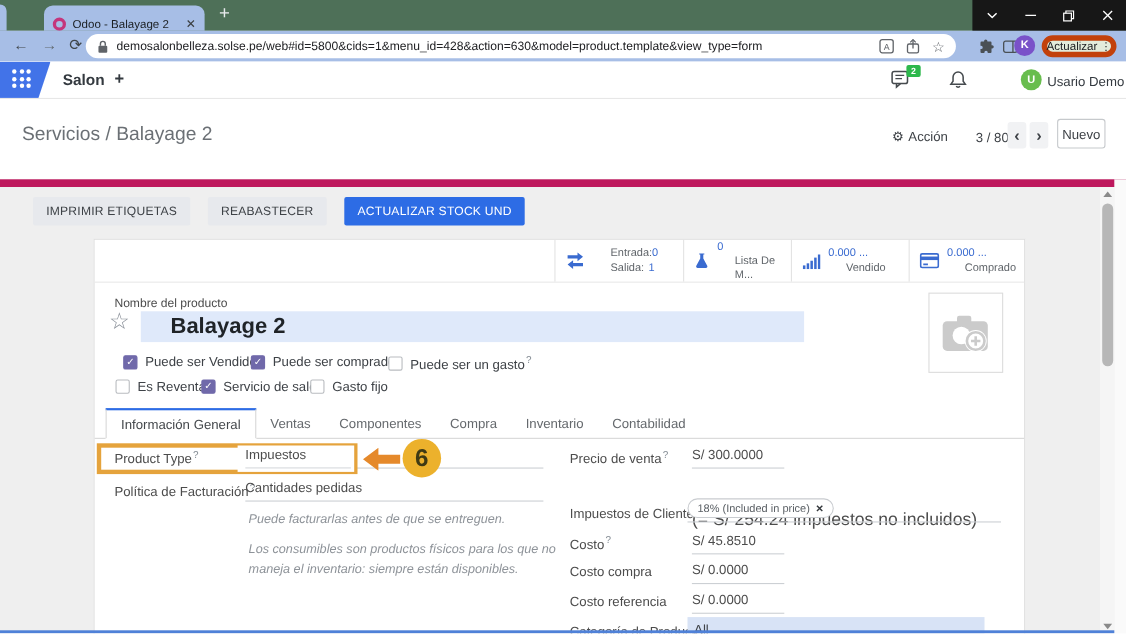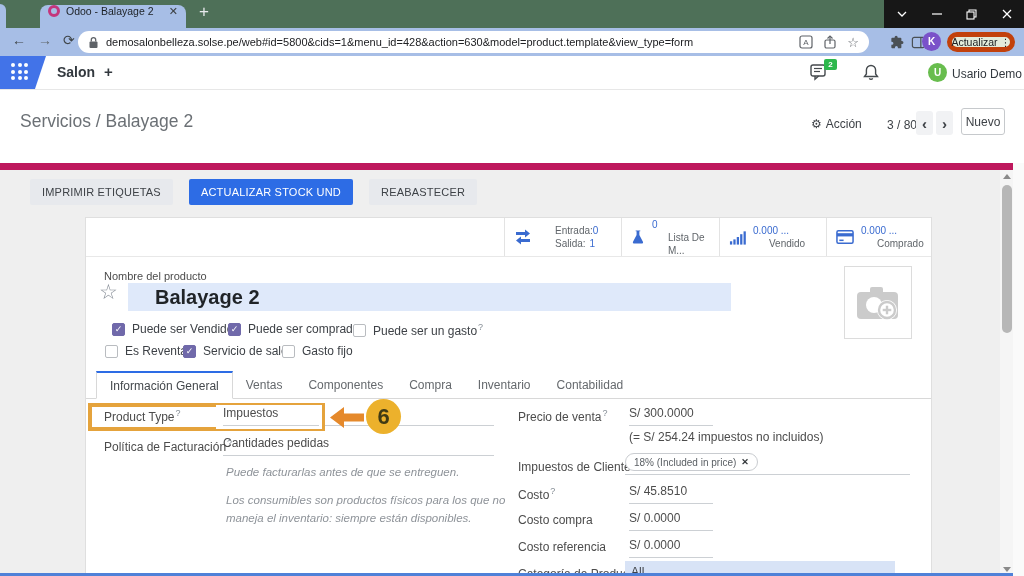--- a/index.html
+++ b/index.html
@@ -1,21 +1,21 @@
 <!DOCTYPE html>
 <html><head>
 <meta charset="utf-8">
 <style>
   html,body{margin:0;padding:0;}
   .screen{position:relative;width:1024px;height:576px;background:#fff;font-family:"Liberation Sans",sans-serif;overflow:hidden;}
 
   
   .tabbar{position:absolute;left:0;top:0;width:1024px;height:28px;background:#4e7058;}
   .tab-sliver{position:absolute;left:0;top:4px;width:6px;height:24px;background:#a7bee6;border-radius:0 6px 0 0;}
-  .tab{position:absolute;left:40px;top:5px;width:146px;height:23px;background:#a7bee6;border-radius:8px 8px 0 0;display:flex;align-items:flex-start;padding:0 8px;box-sizing:border-box;}
+  .tab{position:absolute;left:40px;top:5px;width:146px;height:23px;background:#a7bee6;border-radius:8px 8px 0 0;display:flex;align-items:flex-end;padding:0 8px;box-sizing:border-box;}
   .favicon{width:12px;height:12px;border:3px solid #c4367c;border-radius:50%;box-sizing:border-box;flex:none;}
   .tab-title{font-size:10.5px;color:#1c2024;margin-left:6px;flex:1;white-space:nowrap;overflow:hidden;}
   .tab-close{font-size:11px;color:#3c4043;margin-left:4px;cursor:default;}
   .newtab{position:absolute;left:199px;top:2px;color:#e8eaed;font-size:17px;}
   .win-controls{position:absolute;right:0;top:0;width:140px;height:28px;background:#171717;display:flex;}
   .wc{flex:1;display:flex;align-items:center;justify-content:center;}
 
   
   .toolbar{position:absolute;left:0;top:28px;width:1024px;height:28px;background:#a7bee6;}
   .nav-ic{position:absolute;top:4px;font-size:14px;color:#3f4549;}
@@ -75,21 +75,21 @@
   .cb.checked{background:#7069aa;border-color:#7069aa;}
   .q{font-size:9px;color:#848c94;margin-left:1px;}
 
   .tabsline{position:absolute;left:0;top:180px;width:845px;height:1px;background:#d8d8d8;}
   .tabsrow{position:absolute;left:10px;top:153px;height:28px;display:flex;z-index:2;}
   .tabitem{padding:0 13px;font-size:12px;color:#65696d;display:flex;align-items:center;}
   .tabitem.active{color:#44484c;background:#fff;border:1px solid #d8d8d8;border-bottom:1px solid #fff;border-top:2px solid #2d6ce5;box-sizing:border-box;}
 
   .flabel{position:absolute;font-size:12px;color:#4c4c4c;white-space:nowrap;}
   .finput{position:absolute;font-size:12px;color:#4c4c4c;border-bottom:1px solid #ccd0d4;padding-bottom:5px;white-space:nowrap;}
-  .fnote{position:absolute;font-size:12px;color:#4c4c4c;white-space:nowrap;}
+  .fnote{position:absolute;font-size:16px;color:#4c4c4c;white-space:nowrap;margin-top:34px;}
   .help{position:absolute;left:140px;top:246px;width:288px;font-size:11.5px;font-style:italic;color:#8e9399;line-height:1.5;}
   .help p{margin:0 0 11px 0;}
   .tagpill{position:absolute;left:539px;top:235px;height:18px;border:1px solid #c9ccd0;border-radius:10px;display:flex;align-items:center;gap:5px;padding:0 8px;font-size:10px;color:#5b6065;background:#fff;box-sizing:border-box;}
   .tag-x{font-size:9px;font-weight:bold;color:#33373b;}
   .tax-uline{position:absolute;left:539px;top:256px;width:285px;height:1px;background:#ccd0d4;}
   .allbox{position:absolute;left:539px;top:343px;width:270px;height:21px;background:#d8e3f6;display:flex;align-items:center;font-size:12px;color:#3e4247;padding-left:6px;box-sizing:border-box;}
 
   
   .ann-box{position:absolute;left:88px;top:233px;width:237px;height:28px;border:4px solid #e5a33c;box-sizing:border-box;z-index:10;}
   .ann-inner{position:absolute;left:216px;top:235px;width:106px;height:24px;border:3px solid #ffffff;box-sizing:border-box;z-index:11;}
@@ -234,22 +234,22 @@
       <span class="pgbtn">‹</span>
       <span class="pgbtn">›</span>
     </div>
     <div class="nuevo">Nuevo</div>
   </div>
 
   <div class="content">
 
     <div class="btnrow">
       <div class="btn-flat">IMPRIMIR ETIQUETAS</div>
+      <div class="btn-flat">REABASTECER</div>
       <div class="btn-flat btn-primary">ACTUALIZAR STOCK UND</div>
-      <div class="btn-flat">REABASTECER</div>
     </div>
 
     <div class="sheet">
 
       <div class="statrow">
         <div class="stat" style="left:418px;width:117px;">
           <svg width="18" height="18" viewBox="0 0 18 18">
               <polygon points="2,4 11,4 11,1.5 16,5.5 11,9.5 11,7 2,7" fill="#3a6bd0"></polygon>
               <polygon points="16,11 7,11 7,8.5 2,12.5 7,16.5 7,14 16,14" fill="#3a6bd0"></polygon>
             </svg>

